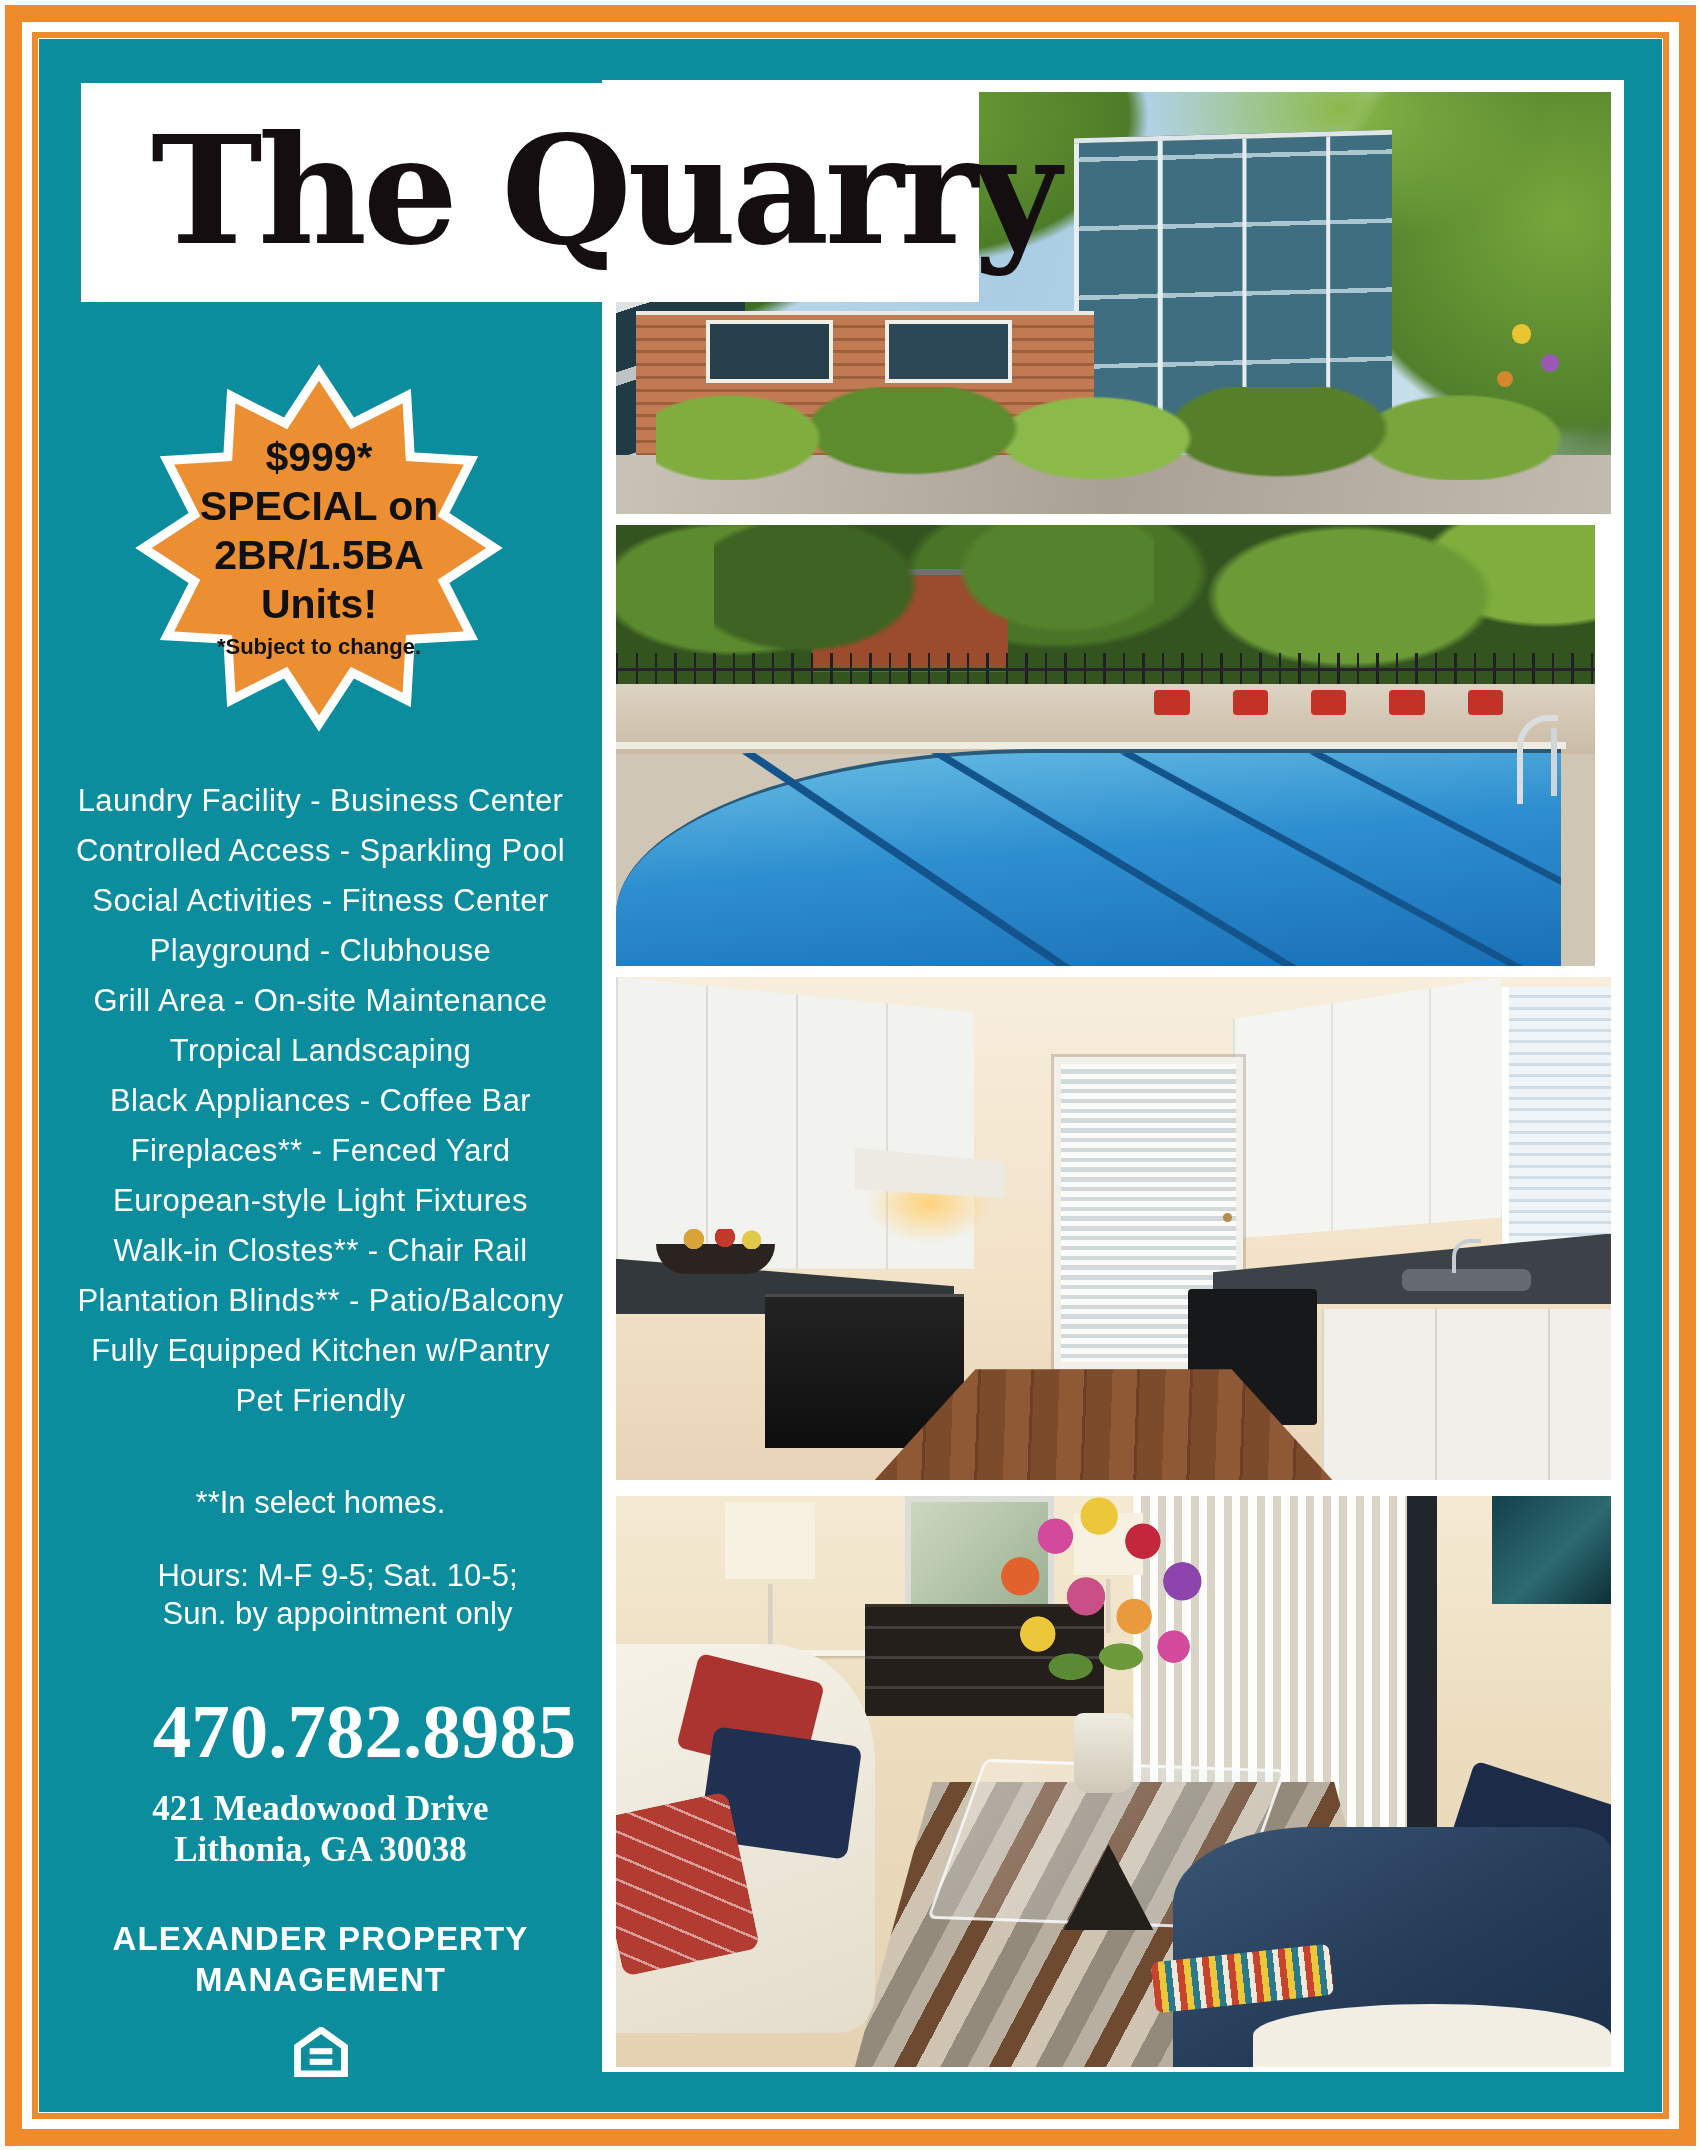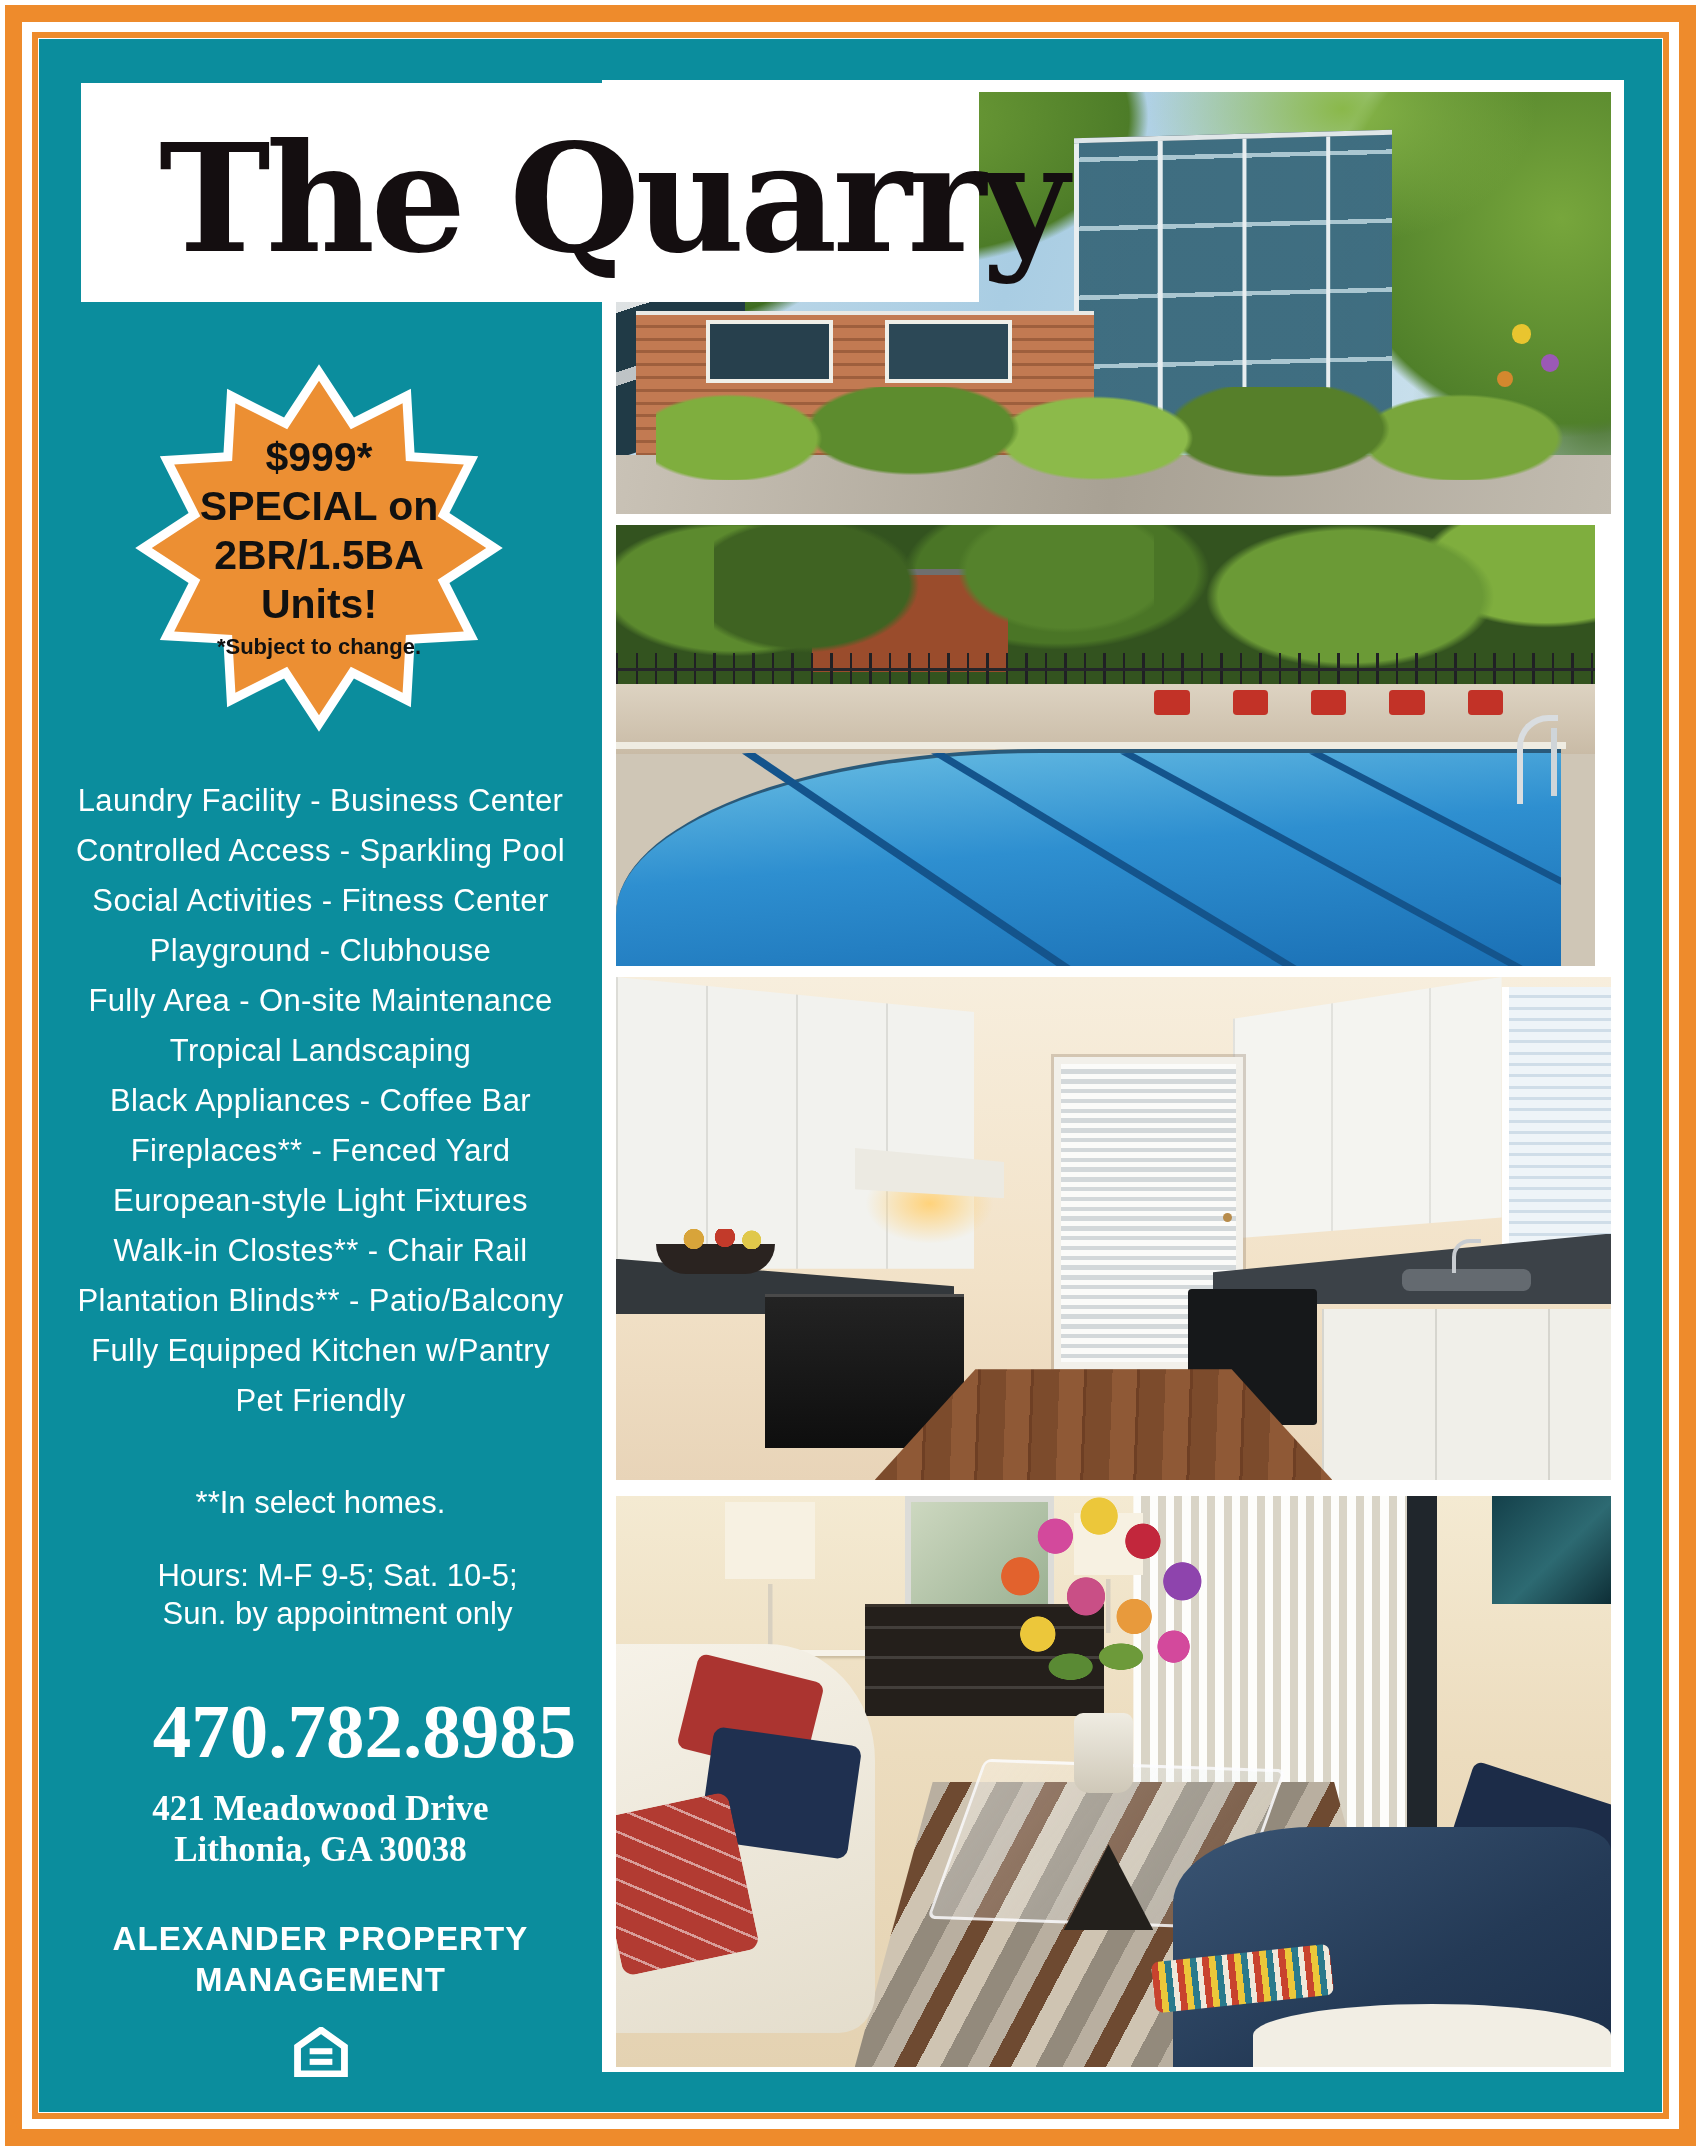--- a/index.html
+++ b/index.html
@@ -152,21 +152,21 @@
   .p4-pil-r2{left:-1%;top:54%;width:14%;height:28%;background:#b23b32;border-radius:12px;transform:rotate(-12deg);
     background-image:repeating-linear-gradient(35deg,transparent 0 19.5px,rgba(255,255,255,0.5) 19.5px 22px);}
   .p4-sofa-n{left:56%;top:58%;width:44%;height:42%;
     background:linear-gradient(150deg,#3a5574 0%,#243a56 60%,#1c2f4a 100%);border-radius:32% 10% 0 0;}
   .p4-pil-n2{left:84%;top:50%;width:16%;height:22%;background:#1c2c48;border-radius:9px;transform:rotate(18deg);}
   .p4-boho{left:54%;top:80%;width:18%;height:9%;border-radius:7.5px;transform:rotate(-6deg);
     background:repeating-linear-gradient(90deg,#c8432e 0 6.8px,#ecc73a 6.8px 13.5px,#2a7a8c 13.5px 20px,#f0e8da 20px 25.5px);}
   .p4-sofa-w2{left:64%;top:89%;width:36%;height:11%;background:#f2eee4;border-radius:100% 100% 0 0;}
   
   .logo-box{position:absolute;left:81px;top:83px;width:898px;height:219px;background:#ffffff;z-index:5;}
-  .logo-text{position:absolute;left:143px;top:107px;z-index:6;margin:16px;
+  .logo-text{position:absolute;left:143px;top:107px;z-index:6;margin:8px;
     font-family:"DejaVu Serif","Liberation Serif",serif;font-weight:600;font-size:150px;
     line-height:1;letter-spacing:-4.5px;color:#140e10;white-space:nowrap;}
   
   .star-wrap{position:absolute;left:124px;top:353px;width:390px;height:390px;z-index:4;}
   .star-wrap svg{position:absolute;inset:0;}
   .star-text{position:absolute;inset:0;display:flex;flex-direction:column;align-items:center;
     justify-content:center;text-align:center;color:#111111;}
   .star-line{font-size:41px;font-weight:bold;line-height:49px;letter-spacing:0px;}
   .star-foot{font-size:22px;font-weight:bold;line-height:35px;}
   
@@ -297,21 +297,21 @@
       <div class="star-foot">*Subject to change.</div>
     </div>
   </div>
 
   <div class="sidebar">
     <div class="amenities">
       <span>Laundry Facility - Business Center</span>
       <span>Controlled Access - Sparkling Pool</span>
       <span>Social Activities - Fitness Center</span>
       <span>Playground - Clubhouse</span>
-      <span>Fully Area - On-site Maintenance</span>
+      <span>Grill Area - On-site Maintenance</span>
       <span>Tropical Landscaping</span>
       <span>Black Appliances - Coffee Bar</span>
       <span>Fireplaces** - Fenced Yard</span>
       <span>European-style Light Fixtures</span>
       <span>Walk-in Clostes** - Chair Rail</span>
       <span>Plantation Blinds** - Patio/Balcony</span>
       <span>Fully Equipped Kitchen w/Pantry</span>
       <span>Pet Friendly</span>
     </div>
     <div class="note">**In select homes.</div>

